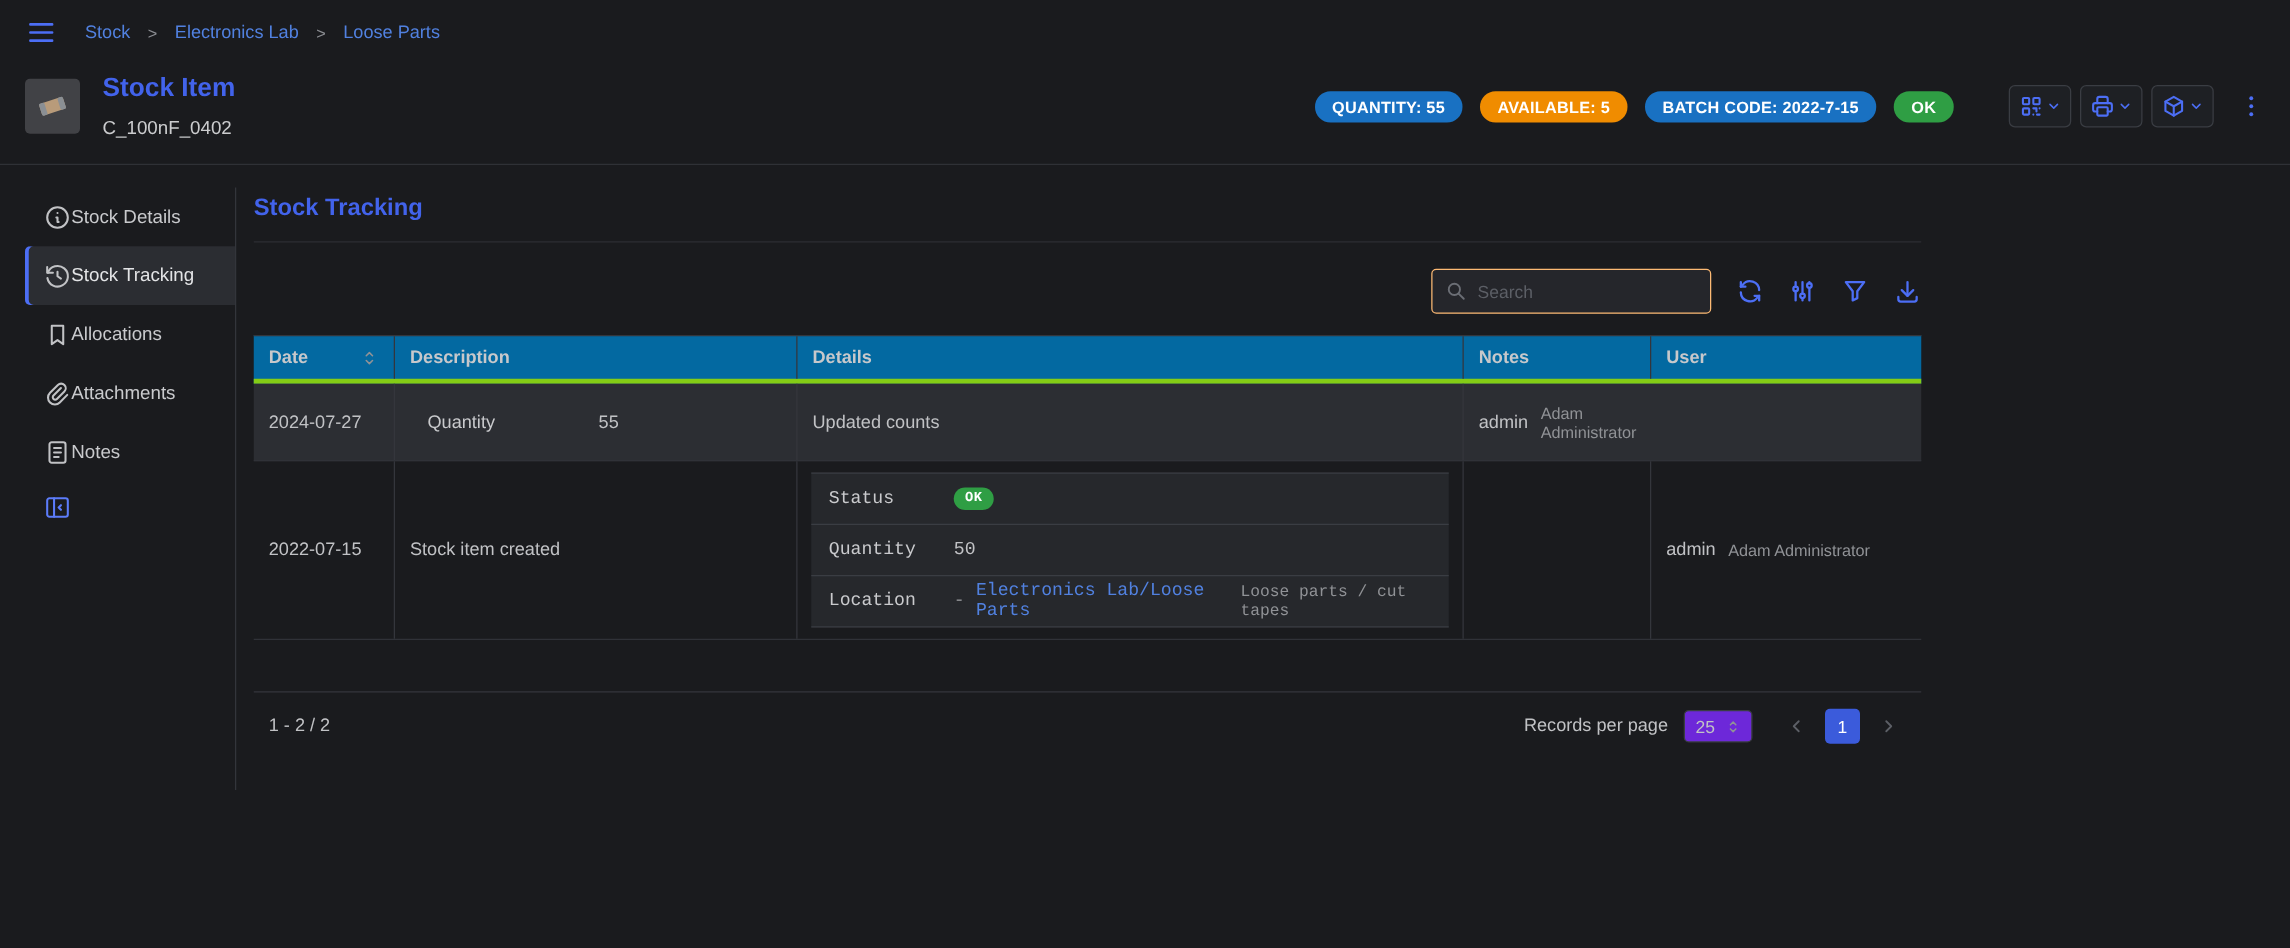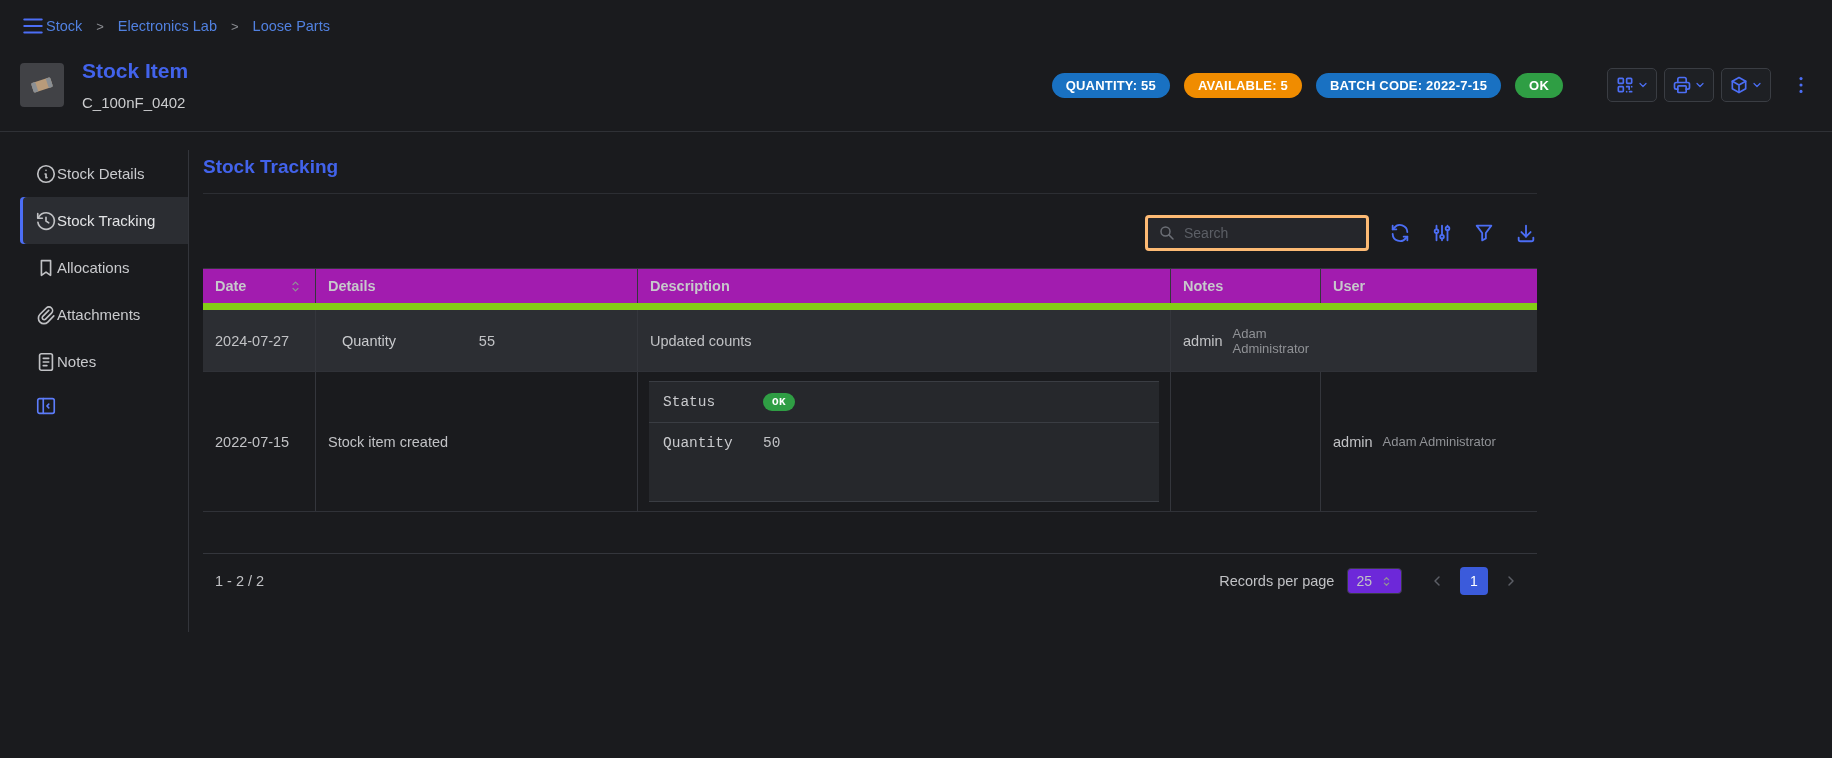--- a/index.html
+++ b/index.html
@@ -9,21 +9,21 @@
     color:#c1c2c5;
     width:1832px; height:758px;
     overflow:hidden;
     position:relative;
   }
   .icon { display:inline-flex; align-items:center; justify-content:center; flex:0 0 auto; }
   svg { display:block; }
   a { text-decoration:none; }
 
   
-  .topbar { display:flex; align-items:center; padding:13px 20px 6px 20px; }
+  .topbar { display:flex; align-items:center; gap:22px; padding:13px 20px 6px 20px; }
   .hamburger { color:#4c6ef5; cursor:pointer; }
   .breadcrumb { display:flex; align-items:center; gap:14px; font-size:14.5px; }
   .crumb { color:#5181e0; cursor:pointer; }
   .crumb-sep { color:#8b8d92; font-size:13px; }
 
   
   .pageheader { display:flex; align-items:center; padding:14px 20px 20px 20px; border-bottom:1px solid #2f3136; }
   .thumb {
     width:44px; height:44px; background:#414246; border-radius:4px;
     display:flex; align-items:center; justify-content:center; cursor:pointer;
@@ -56,35 +56,35 @@
   .side-item.active { background:#2b2d32; color:#e3e4e6; box-shadow:inset 3px 0 0 #4c6ef5; }
   .side-collapse { margin-top:10px; padding-left:15px; color:#5c7cfa; cursor:pointer; }
 
   
   .content { width:1334px; margin-left:14px; }
   .panel-heading { color:#4263eb; font-size:19px; font-weight:700; margin-top:6px; }
   .head-divider { border-bottom:1px solid #2c2e33; margin-top:15px; }
 
   .toolbar { display:flex; justify-content:flex-end; align-items:center; gap:20px; margin-top:21px; }
   .searchbox {
-    width:224px; height:36px; border:3px solid #fdba74; border-radius:4px;
+    width:224px; height:36px; border:1px solid #fdba74; border-radius:4px;
     background:#25262b; display:flex; align-items:center; gap:8px; padding:0 10px;
   }
   .searchbox .icon { color:#6b6e75; }
   .searchbox input {
     flex:1; background:transparent; border:none; outline:none;
     color:#c1c2c5; font-size:14px; font-family:inherit;
   }
   .searchbox input::placeholder { color:#5c5f66; }
   .tool-icon { color:#4c6ef5; cursor:pointer; }
 
   
   .table { margin-top:17px; }
   .thead, .trow { display:grid; grid-template-columns:112px 322px 533px 150px 1fr; }
-  .thead { background:#a21caf; border-top:1px solid #34363c; border-bottom:7px solid #84cc16; }
+  .thead { background:#0369a1; border-top:1px solid #34363c; border-bottom:4px solid #84cc16; }
   .th {
     padding:9px 12px; font-weight:700; font-size:14.5px; color:#c7c8cb;
     border-left:1px solid #34363c; display:flex; align-items:center;
   }
   .th:first-child { border-left:none; }
   .sort-icon { margin-left:auto; color:#909296; cursor:pointer; }
   .td {
     padding:10px 12px; font-size:14.5px; color:#c1c2c5;
     border-left:1px solid #34363c; display:flex; align-items:center;
   }
@@ -337,22 +337,22 @@
       <div class="thead">
         <div class="th">
           <span>Date</span>
           <span class="icon sort-icon">
             <svg width="15" height="15" viewBox="0 0 24 24" fill="none" stroke="currentColor" stroke-width="2" stroke-linecap="round" stroke-linejoin="round">
                 <path d="M8 9l4-4 4 4"></path>
                 <path d="M8 15l4 4 4-4"></path>
               </svg>
           </span>
         </div>
+        <div class="th">Description</div>
         <div class="th">Details</div>
-        <div class="th">Description</div>
         <div class="th">Notes</div>
         <div class="th">User</div>
       </div>
 
       <div class="trow trow-1 highlight">
         <div class="td">2024-07-27</div>
         <div class="td">
           <div class="detail-line">
             <span class="nested-label">Quantity</span>
             <span class="dl-value">55</span>
@@ -371,20 +371,26 @@
         <div class="td details-cell">
           <div class="nested">
             <div class="nested-row">
               <span class="nested-label">Status</span>
               <span class="mini-badge" style="background-color: rgb(47, 158, 68);">OK</span>
             </div>
             <div class="nested-row">
               <span class="nested-label">Quantity</span>
               <span>50</span>
             </div>
+            <div class="nested-row">
+              <span class="nested-label">Location</span>
+              <span class="loc-dash">-</span>
+              <a class="loc-link">Electronics Lab/Loose Parts</a>
+              <span class="loc-desc">Loose parts / cut tapes</span>
+            </div>
           </div>
         </div>
         <div class="td"></div>
         <div class="td user-cell">
           <span class="user-short">admin</span>
           <span class="user-full">Adam Administrator</span>
         </div>
       </div>
     </div>
 

